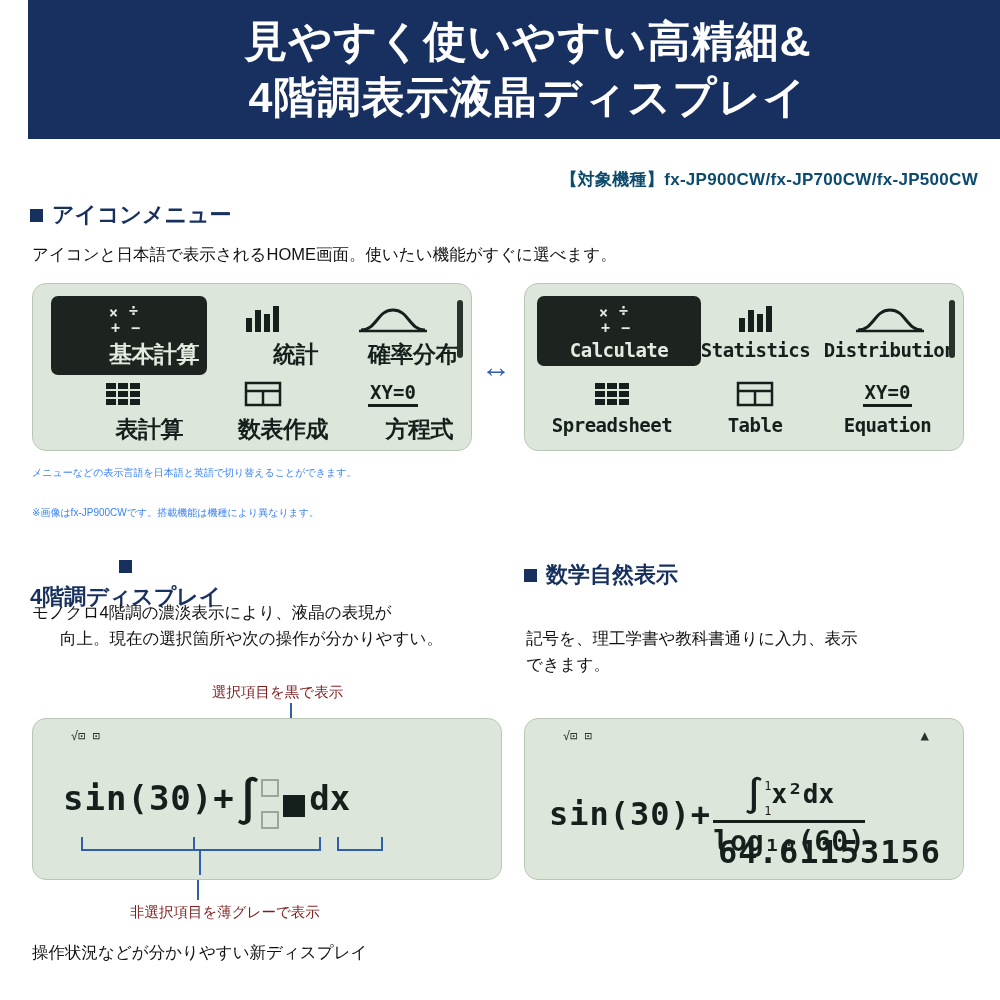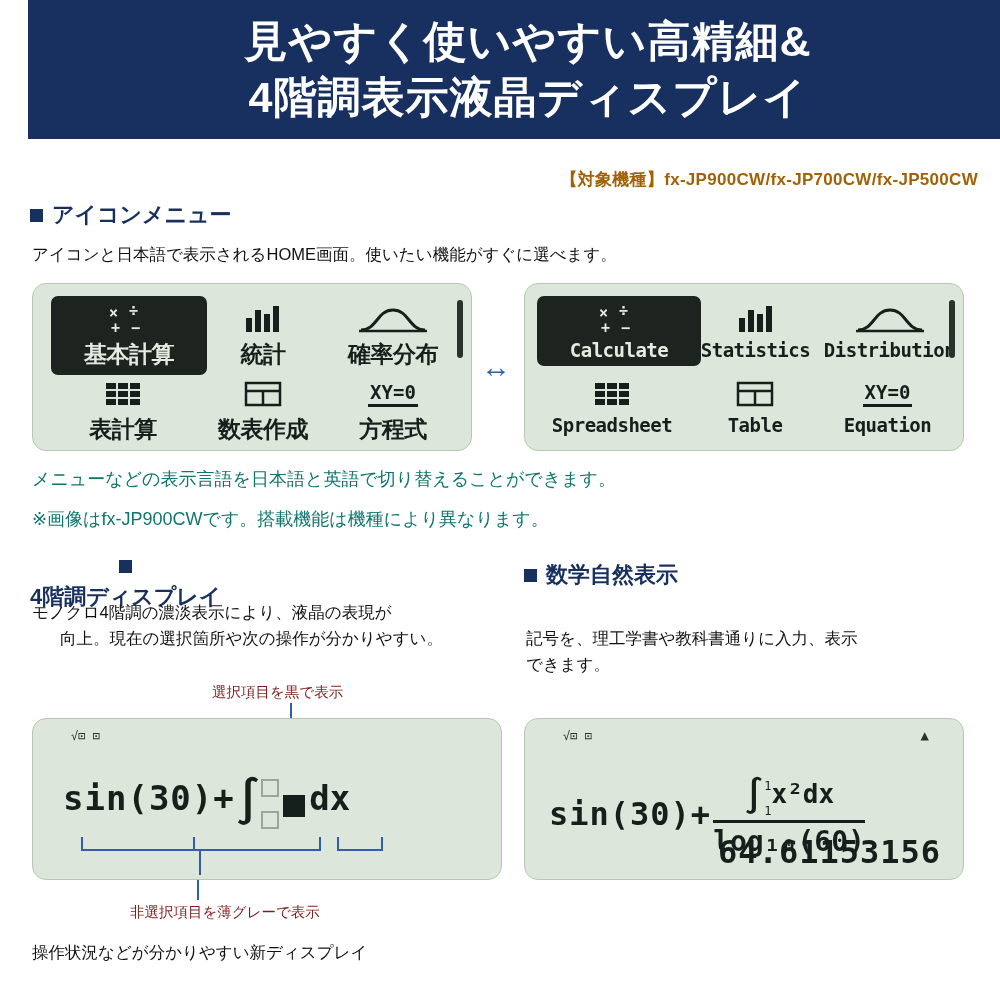--- a/index.html
+++ b/index.html
@@ -21,59 +21,59 @@
     display:flex;flex-direction:column;justify-content:center;align-items:center;margin-left:28px;
   }
   .banner-line{
     font-size:43px;font-weight:bold;letter-spacing:1px;line-height:1.28;
     text-align:center;
   }
 
   
   .models{
     position:absolute;right:22px;top:168px;
-    font-size:17px;font-weight:bold;color:#a16207;
+    font-size:17px;font-weight:bold;color:#0c4a6e;
     letter-spacing:0.3px;
   }
 
   
   .sect-head{
     display:flex;align-items:center;gap:9px;
     font-size:22px;font-weight:bold;color:#17305e;
   }
   .sq{
     width:13px;height:13px;background:#17305e;display:inline-block;
     flex:0 0 auto;
   }
   .sect-head .txt{color:#17305e;}
 
   .body-txt{
     font-size:16.5px;color:#111;line-height:1.55;
   }
-  .small-txt{font-size:18px;color:#0f766e;line-height:1.6;}
+  .small-txt{font-size:10px;color:#3b82f6;line-height:1.6;}
 
   
   .lcd{
     background:#dde6da;
     border:1px solid #b9c6b6;
     border-radius:14px;
     position:relative;
     box-sizing:border-box;
   }
 
   .icon-cell{
     position:absolute;
     text-align:center;
     font-family:"DejaVu Sans Mono","Liberation Mono",monospace;
   }
   .icon-label{
     font-size:21px;font-weight:bold;color:#15201c;letter-spacing:-0.5px;
     white-space:nowrap;
   }
-  .icon-label.jp{font-family:Liberation Sans, sans-serif;font-size:23px;}
+  .icon-label.jp{font-family:Liberation Sans, sans-serif;font-size:23px;text-align:right;}
   .icon-label.en{font-family:"DejaVu Sans Mono","Liberation Mono",monospace;font-size:19px;}
 
   .glyph{
     height:40px;display:flex;align-items:center;justify-content:center;
     font-size:22px;font-weight:bold;color:#15201c;
   }
 
   
   .sel{
     background:#1d241f;border-radius:7px;padding:3px 8px 5px 8px;

